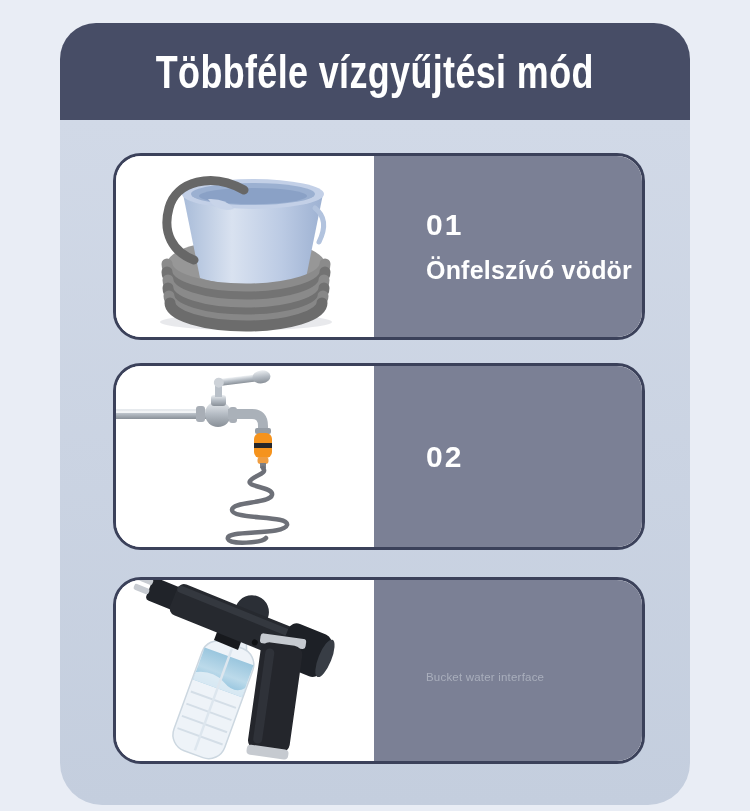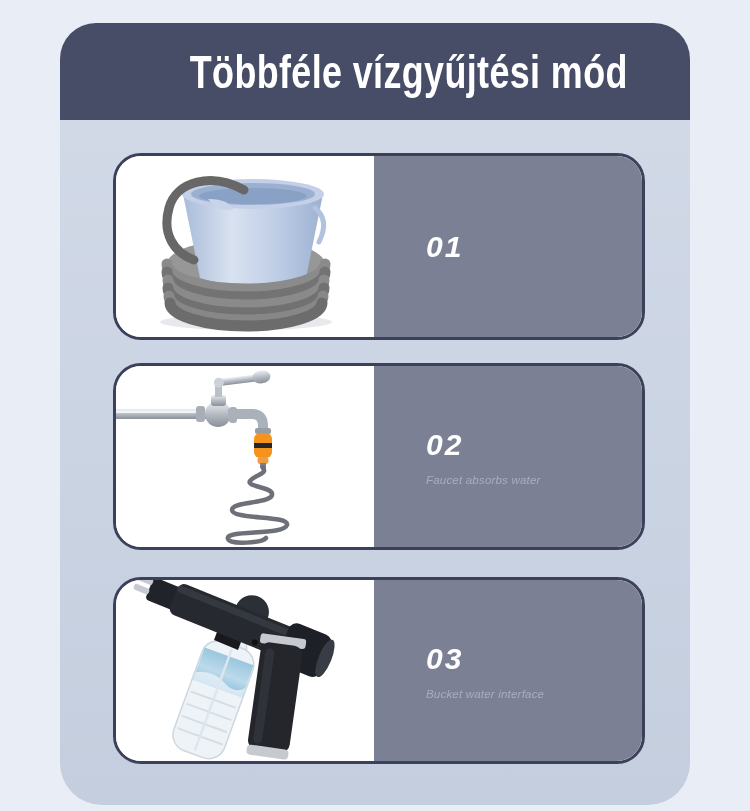--- a/index.html
+++ b/index.html
@@ -4,37 +4,37 @@
 <style>
   html,body{margin:0;padding:0;background:#e9edf5;}
   .stage{
     position:relative;width:750px;height:811px;overflow:hidden;
     background:#e9edf5;font-family:"Liberation Sans",sans-serif;
   }
   
   .banner{
     position:absolute;left:60px;top:23px;width:630px;height:97px;
     background:#474d66;border-radius:36px 36px 0 0;
-    display:flex;align-items:center;justify-content:flex-end;
+    display:flex;align-items:center;justify-content:center;
   }
   .banner-title{
     color:#ffffff;font-size:46px;font-weight:700;white-space:nowrap;
     transform:scaleX(0.78);letter-spacing:0.5px;
   }
   
   .panel{
     position:absolute;left:60px;top:120px;width:630px;height:685px;
     background:linear-gradient(#d1d9e7,#c4cede);
     border-radius:0 0 42px 42px;
   }
   
   .card{
     position:absolute;left:53px;width:532px;height:187px;
     border:3px solid #3b415a;border-radius:28px;overflow:hidden;
-    background:#ffffff;display:flex;box-sizing:border-box;font-style:italic;
+    background:#ffffff;display:flex;box-sizing:border-box;
   }
   .card-1{top:33px;} .card-2{top:243px;} .card-3{top:457px;}
   .card-media{
     width:258px;flex:none;background:#ffffff;position:relative;
   }
   .card-media svg{display:block;width:100%;height:100%;}
   .card-info{
     flex:1;background:#7b8095;color:#ffffff;
     display:flex;flex-direction:column;justify-content:center;
     padding-left:52px;padding-right:10px;box-sizing:border-box;
@@ -93,20 +93,21 @@
             <path d="M52 132 A78 25 0 0 0 208 132" stroke="#717171" stroke-width="11"></path>
             <path d="M53 140 A77 24 0 0 0 207 140" stroke="#878787" stroke-width="11"></path>
             <path d="M54 147 A76 23 0 0 0 206 147" stroke="#6c6c6c" stroke-width="11"></path>
           </g>
 
           <path d="M128 34 C96 16 60 25 53 52 C46 77 57 96 78 104" stroke="#676767" stroke-width="9" fill="none" stroke-linecap="round"></path>
         </svg>
       </div>
       <div class="card-info">
         <div class="card-number">01</div>
+        <div class="card-title">Önfelszívó vödör</div>
       </div>
     </div>
 
     <div class="card card-2">
       <div class="card-media">
         <svg viewBox="0 0 258 181" aria-hidden="true">
           <defs>
             <linearGradient id="metG" x1="0" y1="0" x2="0" y2="1">
               <stop offset="0" stop-color="#eceff2"></stop>
               <stop offset="0.5" stop-color="#b5bcc4"></stop>
@@ -140,21 +141,20 @@
             <rect x="138" y="77" width="18" height="5" fill="#25262a"></rect>
             <rect x="141.5" y="91" width="11" height="7" rx="3" fill="#ef9d41"></rect>
             <rect x="144" y="97" width="6" height="5" fill="#7b7e84"></rect>
           </g>
 
           <path d="M147 102 C152 108 138 109 134 115 C130 121 158 121 156 129 C154 138 116 135 116 144 C116 154 174 149 171 159 C168 170 108 163 112 173 C114 179 146 177 150 172" stroke="#6d7078" stroke-width="4.5" fill="none" stroke-linecap="round"></path>
         </svg>
       </div>
       <div class="card-info">
         <div class="card-number">02</div>
-        <div class="card-subtitle">Faucet absorbs water</div>
       </div>
     </div>
 
     <div class="card card-3">
       <div class="card-media">
         <svg viewBox="0 0 258 181" aria-hidden="true">
           <defs>
             <linearGradient id="waterG" x1="0" y1="0" x2="0" y2="1">
               <stop offset="0" stop-color="#9ac6de"></stop>
               <stop offset="0.55" stop-color="#bcdaea"></stop>
@@ -193,19 +193,18 @@
 
           <g transform="translate(145,53) rotate(8)">
             <rect x="0" y="0" width="46" height="10" rx="3" fill="#c6cad0"></rect>
             <rect x="2" y="8" width="42" height="108" rx="9" fill="#24262c"></rect>
             <rect x="7" y="14" width="9" height="96" rx="4.5" fill="#2f3239"></rect>
             <rect x="2" y="112" width="42" height="10" rx="4" fill="#c6cad0"></rect>
           </g>
         </svg>
       </div>
       <div class="card-info">
-        <div class="card-number">03</div>
         <div class="card-subtitle">Bucket water interface</div>
       </div>
     </div>
 
   </div>
 </div>
 
 </body></html>

